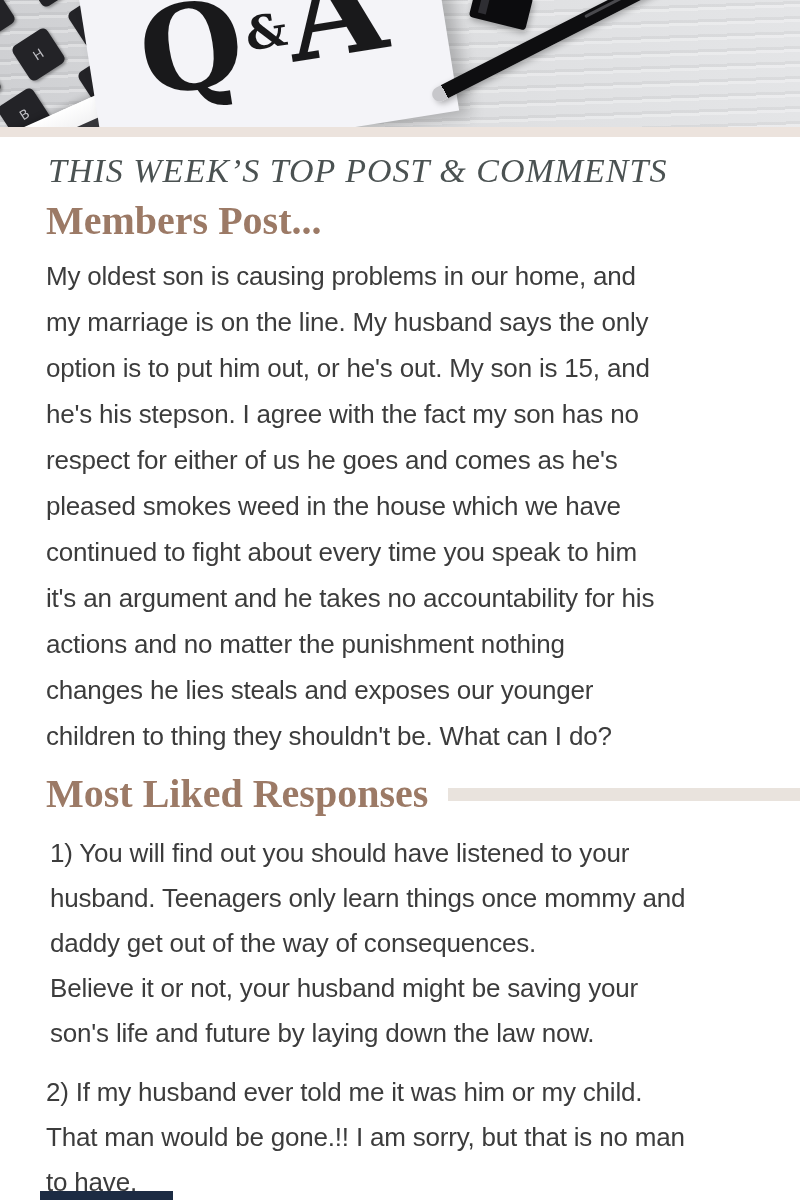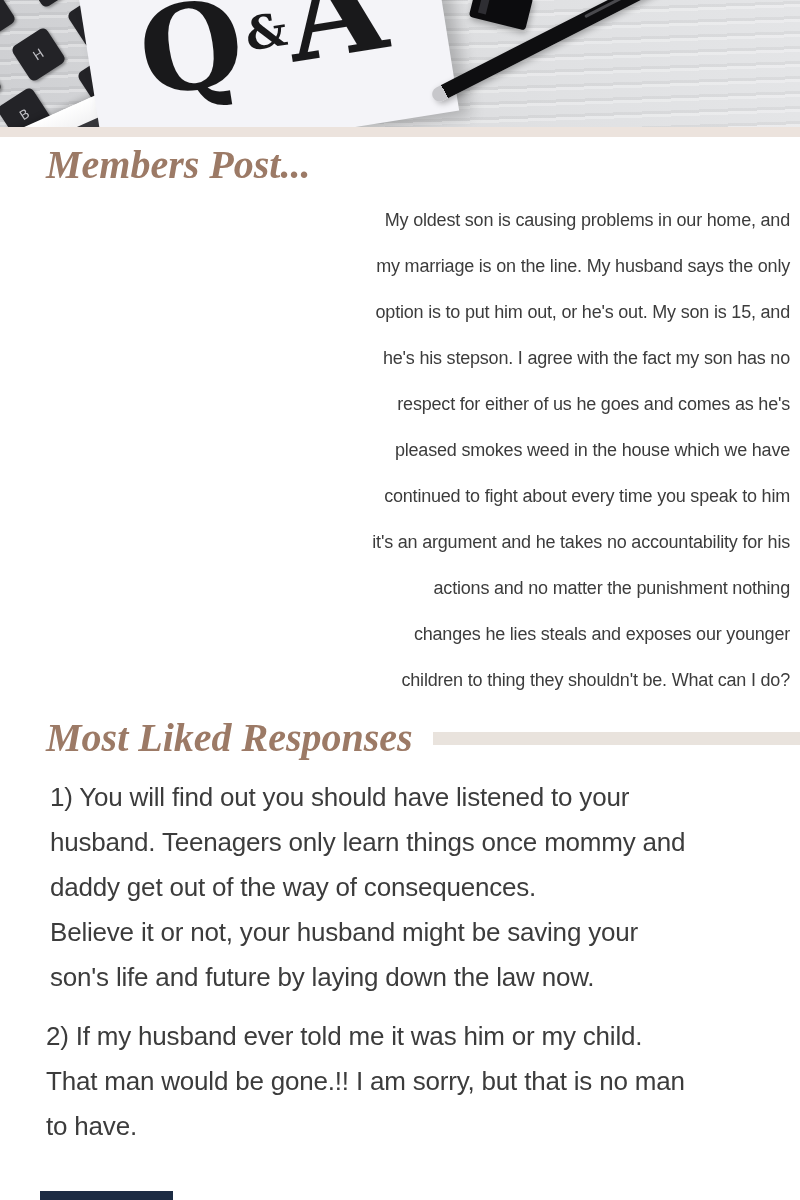--- a/index.html
+++ b/index.html
@@ -34,25 +34,25 @@
   .marker-cap{position:absolute;left:472px;top:-10px;width:58px;height:34px;border-radius:4px;
        transform:rotate(14deg);background:#0c0c0e;box-shadow:2px 3px 6px rgba(0,0,0,.3);}
   .marker-cap .band{position:absolute;left:8px;top:6px;width:8px;height:22px;background:#2e2e33;}
 
   .accent-strip{width:800px;height:10px;background:#ece3dd;}
 
   
   .main{padding:0 0 0 46px;}
   .title{margin:12px 0 0 2px;font-family:"Liberation Serif",serif;font-style:italic;font-weight:normal;
          font-size:34px;line-height:44px;letter-spacing:1px;color:#4b5252;}
-  .brown-heading{font-family:"Liberation Serif",serif;font-style:italic;font-weight:bold;
+  .brown-heading{font-family:"Liberation Serif",serif;font-weight:bold;
          font-size:40px;color:#9c7a66;}
   .members-heading{margin:4px 0 8px 0;line-height:48px;}
   .prose{white-space:pre-line;color:#3c3c3c;letter-spacing:-0.2px;}
-  .post-body{margin:8px 0 0 0;font-size:18px;line-height:46px;width:744px;text-align:right;}
+  .post-body{margin:8px 0 0 0;font-size:26px;line-height:46px;width:744px;}
   .responses-row{display:flex;align-items:center;margin:10px 0 0 0;height:50px;}
   .responses-heading{margin:0;line-height:50px;white-space:nowrap;}
   .responses-divider{flex:1;height:13px;background:#e9e3dd;margin-left:20px;}
   .response{font-size:26px;line-height:45px;width:748px;}
   .response-1{margin:12px 0 0 4px;}
   .response-2{margin:14px 0 0 0;}
 
   .bottom-bar{position:absolute;left:40px;bottom:0;width:133px;height:9px;background:#1c2b43;}
 </style>
 </head>
@@ -88,20 +88,21 @@
     </div>
     <div class="marker-cap">
       <div class="band"></div>
     </div>
   </div>
 
   <div class="accent-strip"></div>
 
   <div class="main">
 
+    <h1 class="title">THIS WEEK’S TOP POST &amp; COMMENTS</h1>
 
     <h2 class="brown-heading members-heading">Members Post...</h2>
 
     <p class="prose post-body">My oldest son is causing problems in our home, and
 my marriage is on the line. My husband says the only
 option is to put him out, or he's out. My son is 15, and
 he's his stepson. I agree with the fact my son has no
 respect for either of us he goes and comes as he's
 pleased smokes weed in the house which we have
 continued to fight about every time you speak to him

